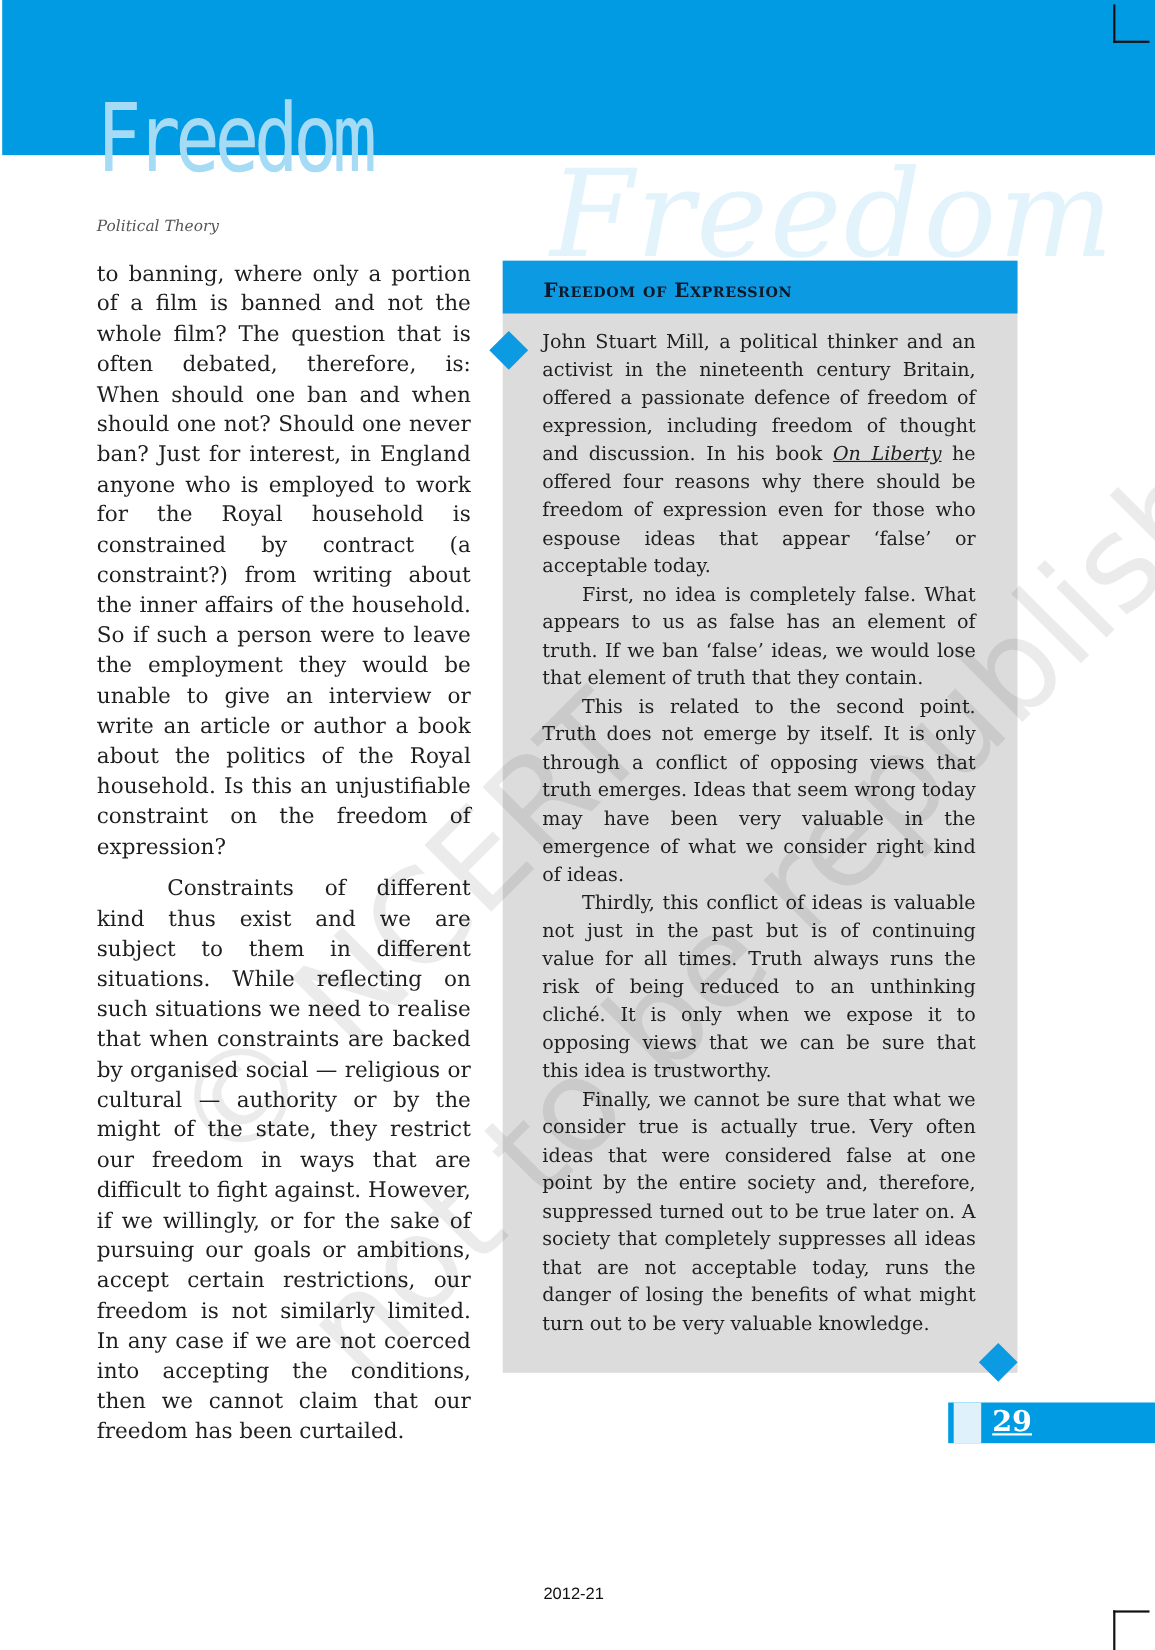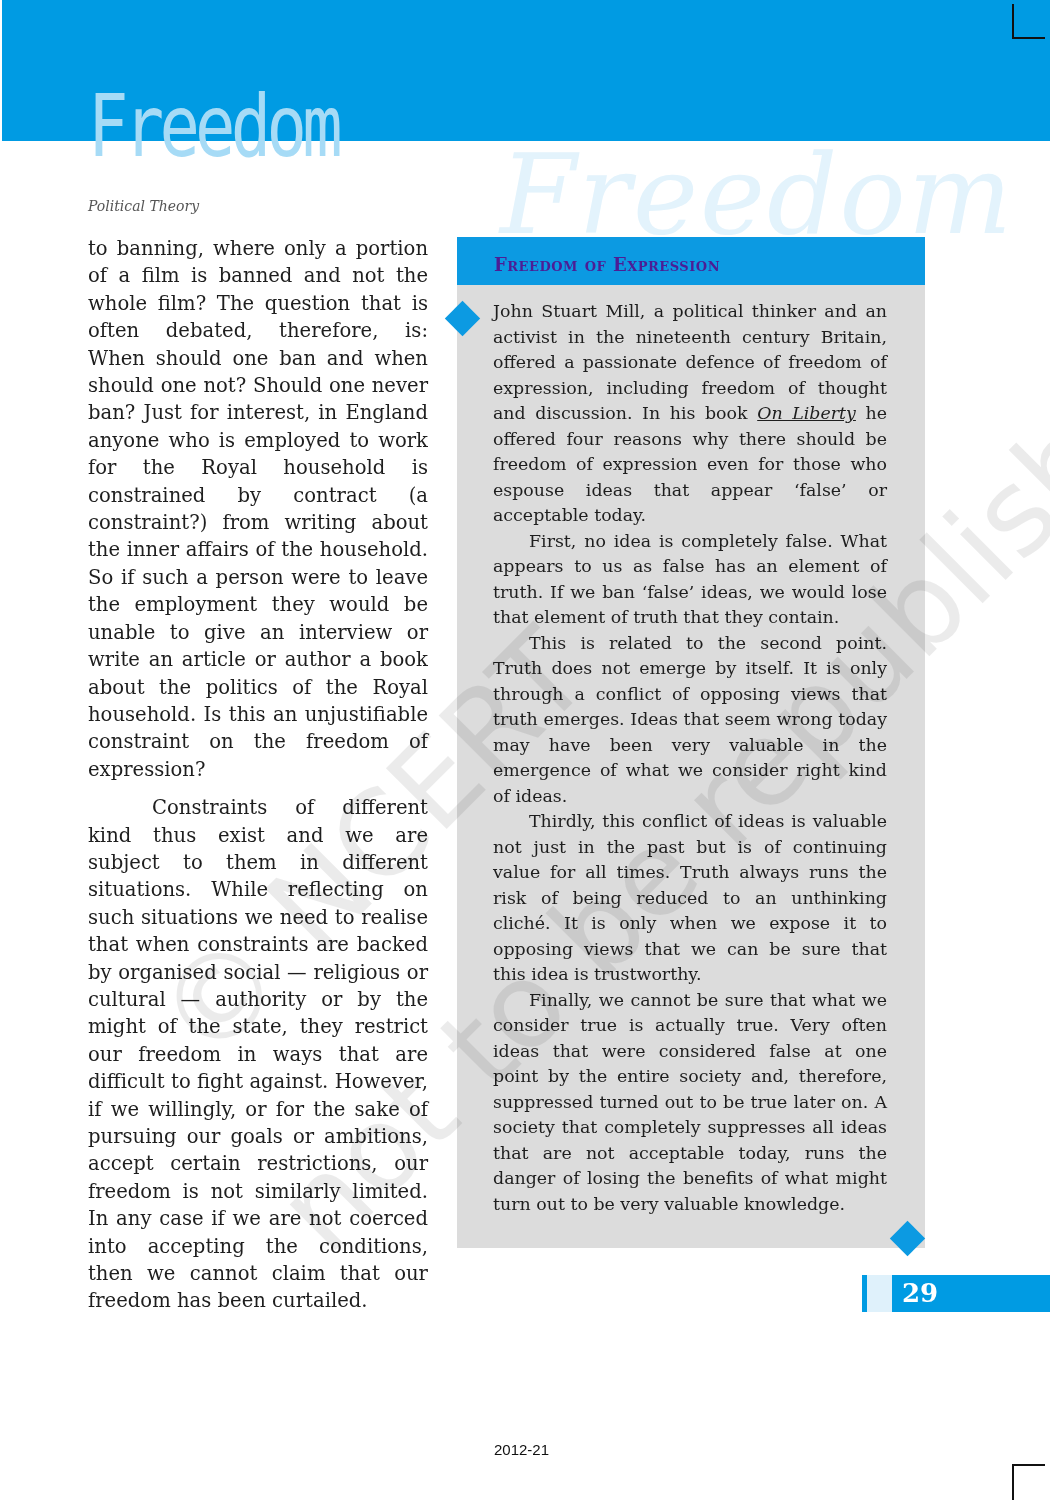--- a/index.html
+++ b/index.html
@@ -23,41 +23,41 @@
     font-style: italic; font-size: 14px; color: #555; }
 
   .left-col { position: absolute; left: 88px; top: 235px; width: 340px; font-size: 19.6px;
     line-height: 27.4px; text-align: justify; color: #1e1e1e; }
   .left-col p { margin: 0; }
   .left-col p + p { margin-top: 11px; text-indent: 64px; }
 
   .box { position: absolute; left: 457px; top: 237px; width: 468px; height: 1011px; background: #dcdcdc; }
   .box-header { position: absolute; left: 0; top: 0; width: 468px; height: 48px; background: #0c9ae2; }
   .box-title { position: absolute; left: 37px; top: 17px; font-family: "DejaVu Serif", serif;
-    font-weight: bold; font-size: 18px; color: #4c1d95; font-variant: small-caps; letter-spacing: 0.5px; }
+    font-weight: bold; font-size: 18px; color: #0f172a; font-variant: small-caps; letter-spacing: 0.5px; }
   .box-body { position: absolute; left: 36px; top: 62px; width: 394px; font-size: 17.4px; line-height: 25.5px;
     text-align: justify; color: #1e1e1e; }
   .box-body p { margin: 0; }
   .box-body p + p { text-indent: 36px; }
   .box-body em { font-style: italic; text-decoration: underline; }
 
   .diamond { position: absolute; width: 25px; height: 25px; background: #0c9ae2; transform: rotate(45deg); }
   .diamond-top { left: 450px; top: 306px; }
   .diamond-bottom { left: 895px; top: 1226px; }
   .stamp-line1 { position: absolute; left: 130px; top: 990px; transform: rotate(-45deg);
     transform-origin: left top; font-family: "DejaVu Sans", sans-serif; font-size: 118px;
     color: rgba(0,0,0,0.08); white-space: nowrap; }
   .stamp-line2 { position: absolute; left: 250px; top: 1180px; transform: rotate(-45deg);
     transform-origin: left top; font-family: "DejaVu Sans", sans-serif; font-size: 118px;
     color: rgba(0,0,0,0.08); white-space: nowrap; }
 
   .page-tab { position: absolute; left: 862px; top: 1275px; width: 188px; height: 37px; background: #009be3; }
   .page-tab-light { position: absolute; left: 867px; top: 1275px; width: 25px; height: 37px; background: #dff1fb; }
   .page-number { position: absolute; left: 902px; top: 1278px; font-family: "DejaVu Serif", serif;
-    font-weight: bold; font-size: 26px; color: #ffffff; }
+    font-weight: bold; font-size: 26px; color: #ffffff; text-decoration: underline; }
 
   .footer-year { position: absolute; left: 494px; top: 1441px; font-family: "Liberation Sans", sans-serif;
     font-size: 15px; color: #111; }
 </style>
 </head>
 <body>
 
 <div class="top-band"></div>
 <div class="crop-mark-tr"></div>
 

